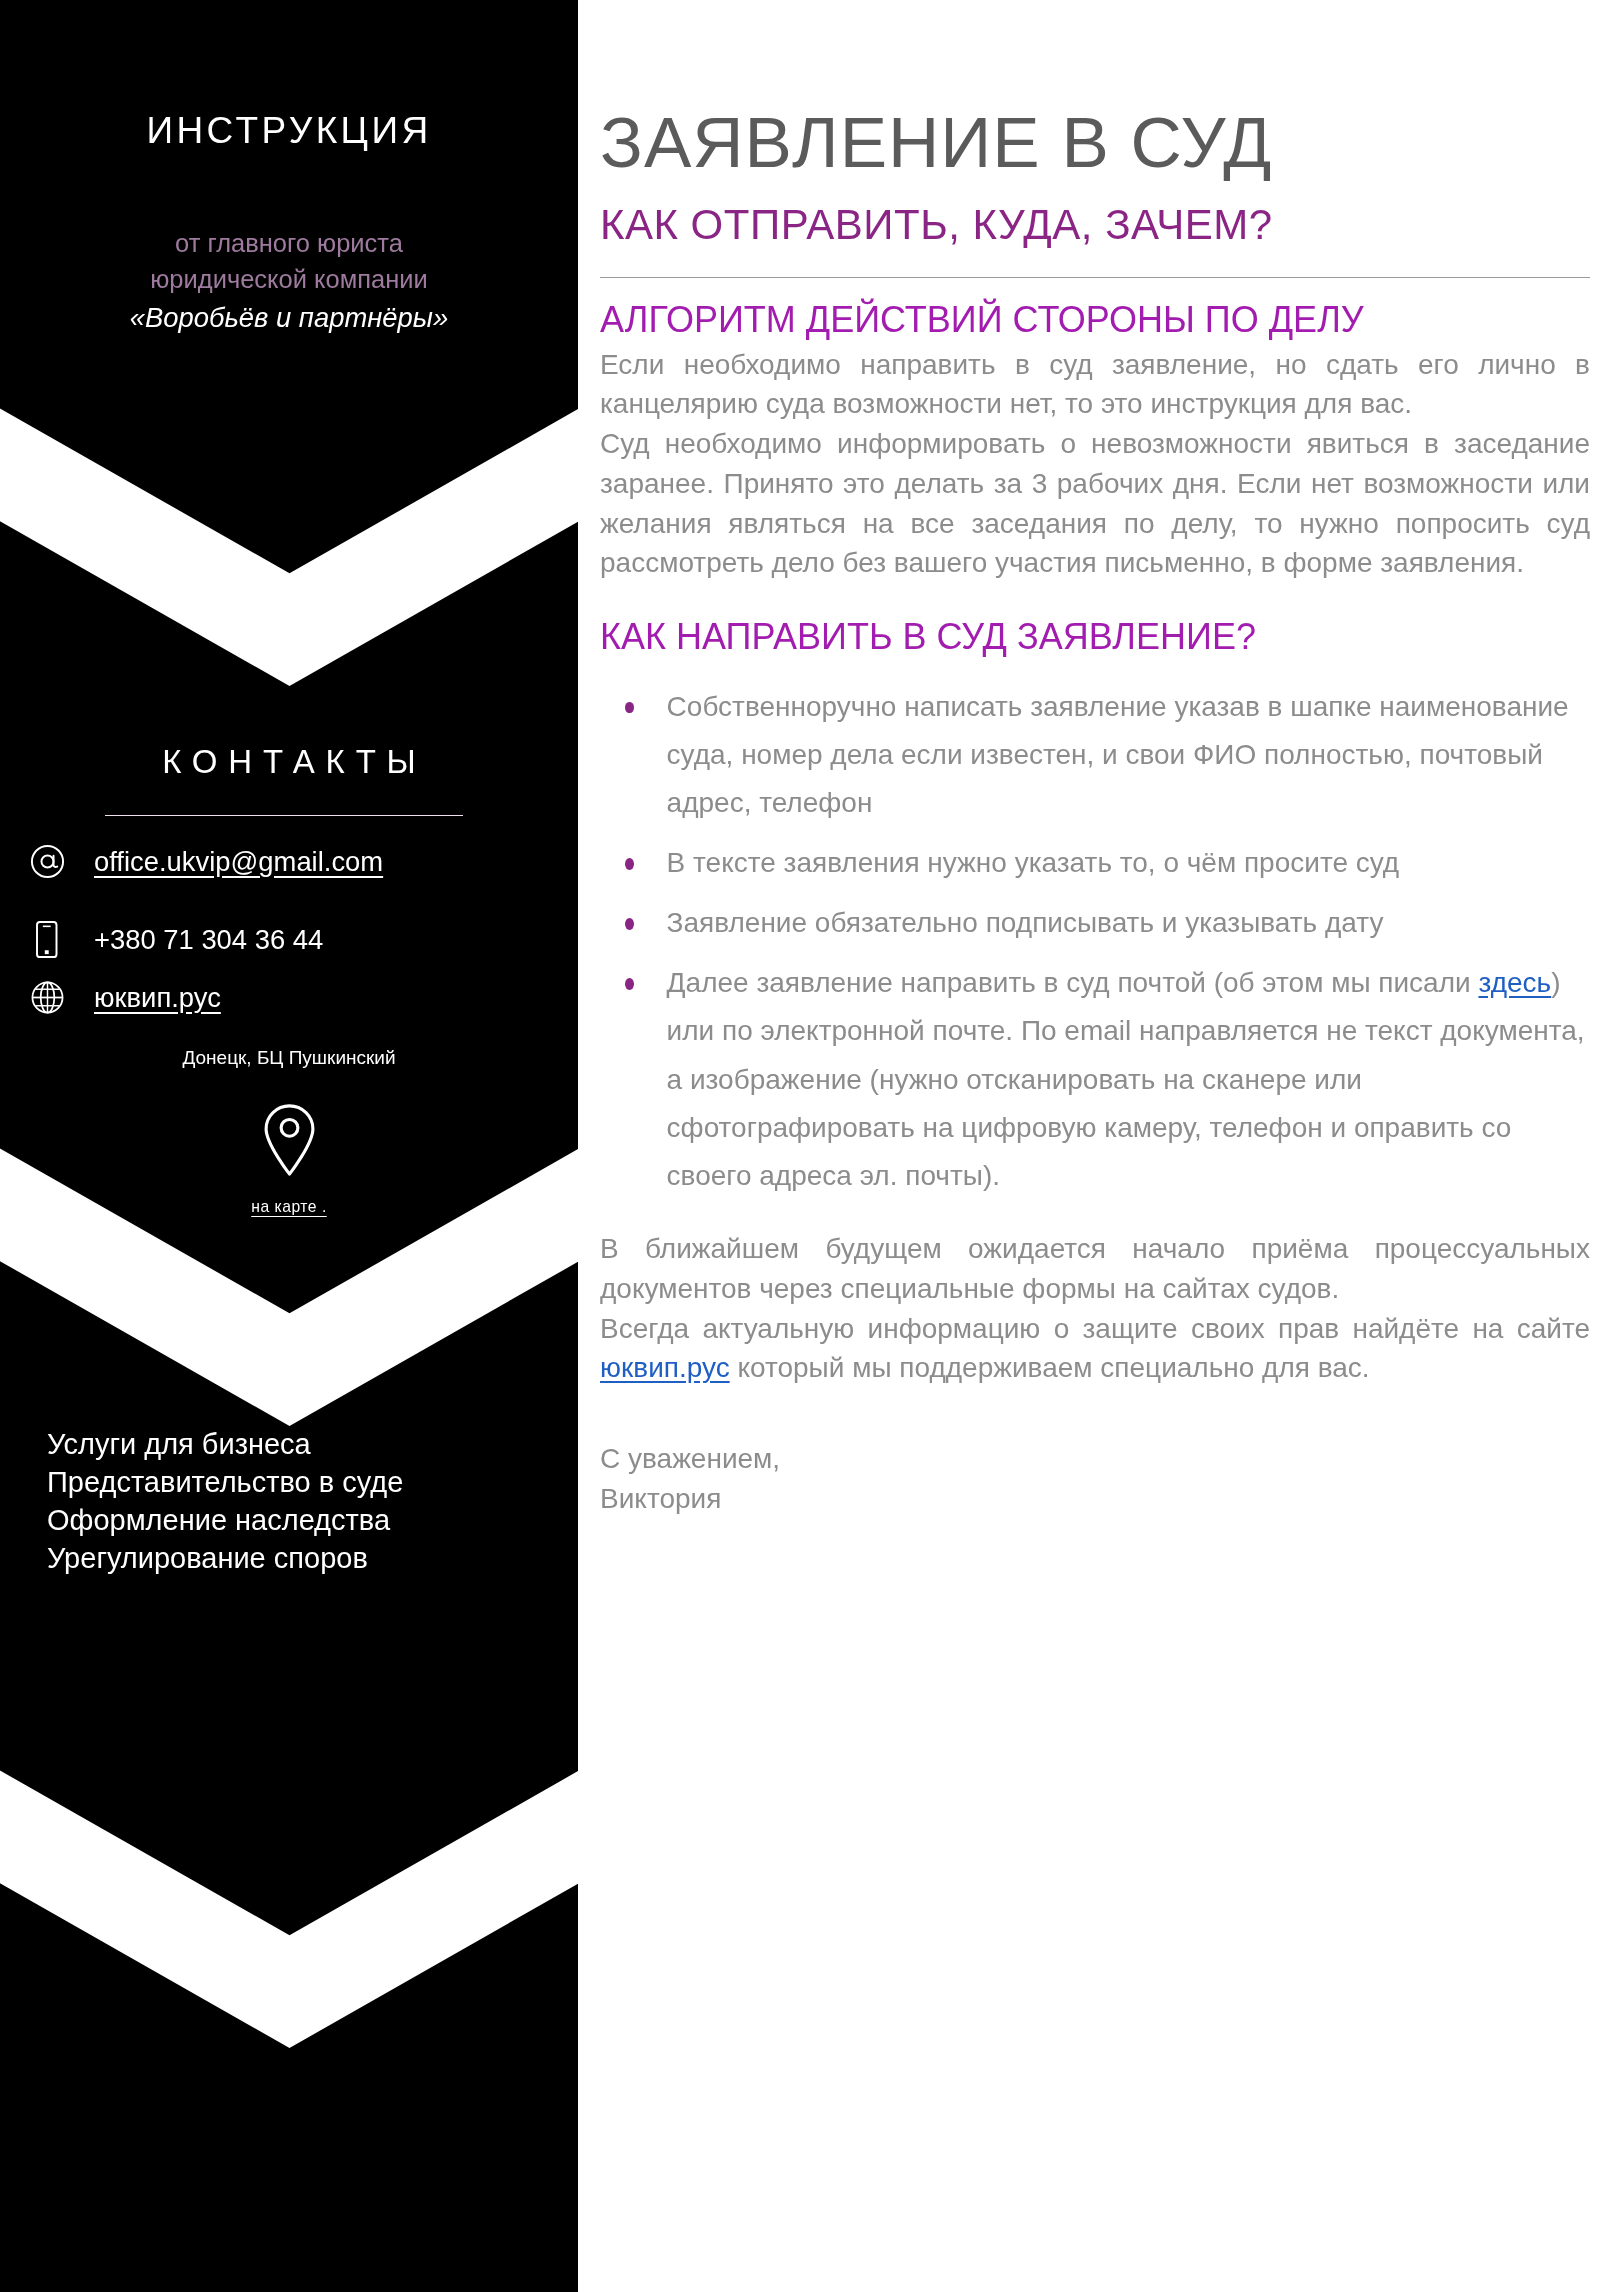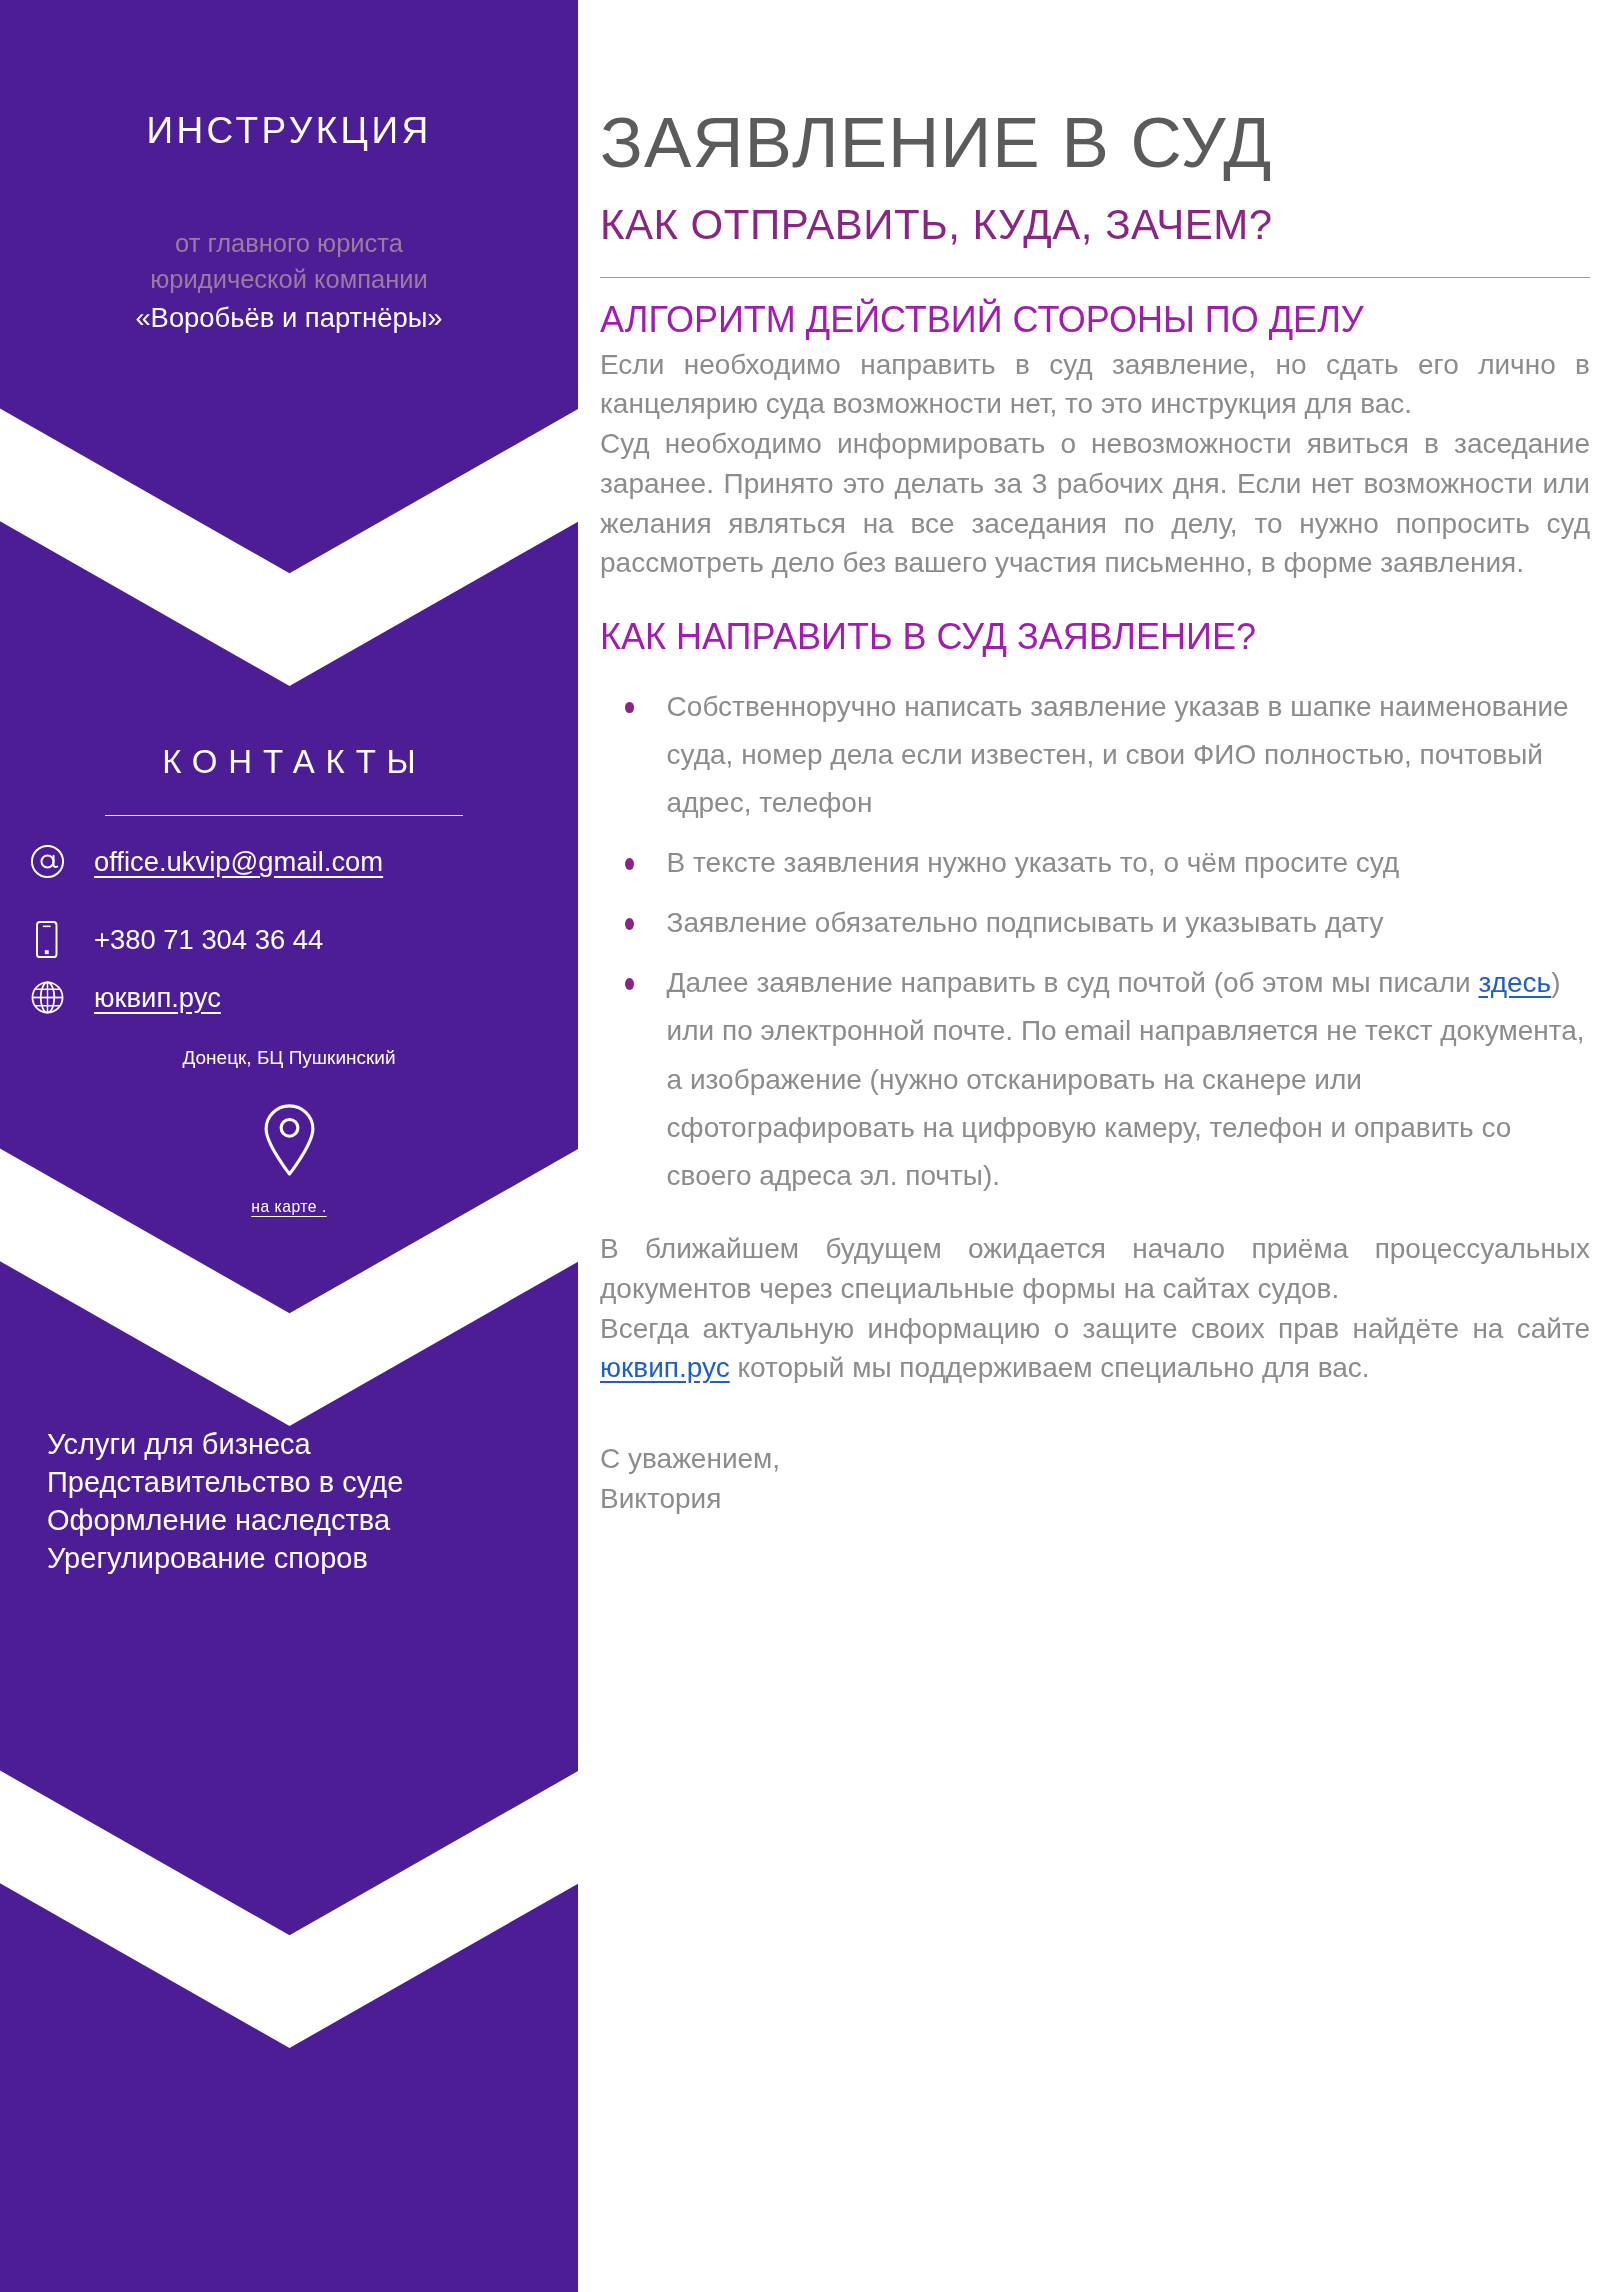--- a/index.html
+++ b/index.html
@@ -18,21 +18,21 @@
     background: #ffffff;
     overflow: hidden;
   }
 
   
   #sidebar {
     position: absolute;
     left: 0; top: 0;
     width: 578px;
     height: 2293px;
-    background: #4c1d95;
+    background: #000000;
     overflow: hidden;
   }
 
   .chevron {
     position: absolute;
     left: -29px;
     width: 637px;
     height: 294px;
     pointer-events: none;
   }
@@ -57,20 +57,21 @@
   .brand-sub .l1, .brand-sub .l2 {
     display: block;
     color: #9E7B9E;
     font-size: 25.5px;
   }
   .brand-sub .l3 {
     display: block;
     color: #ffffff;
     font-size: 27.4px;
     margin-top: 2px;
+    font-style: italic;
   }
 
   .contacts-heading {
     position: absolute;
     top: 743px; left: 0; width: 578px;
     text-align: center;
     color: #ffffff;
     font-size: 33px;
     letter-spacing: 10.8px;
     text-indent: 10.8px;

